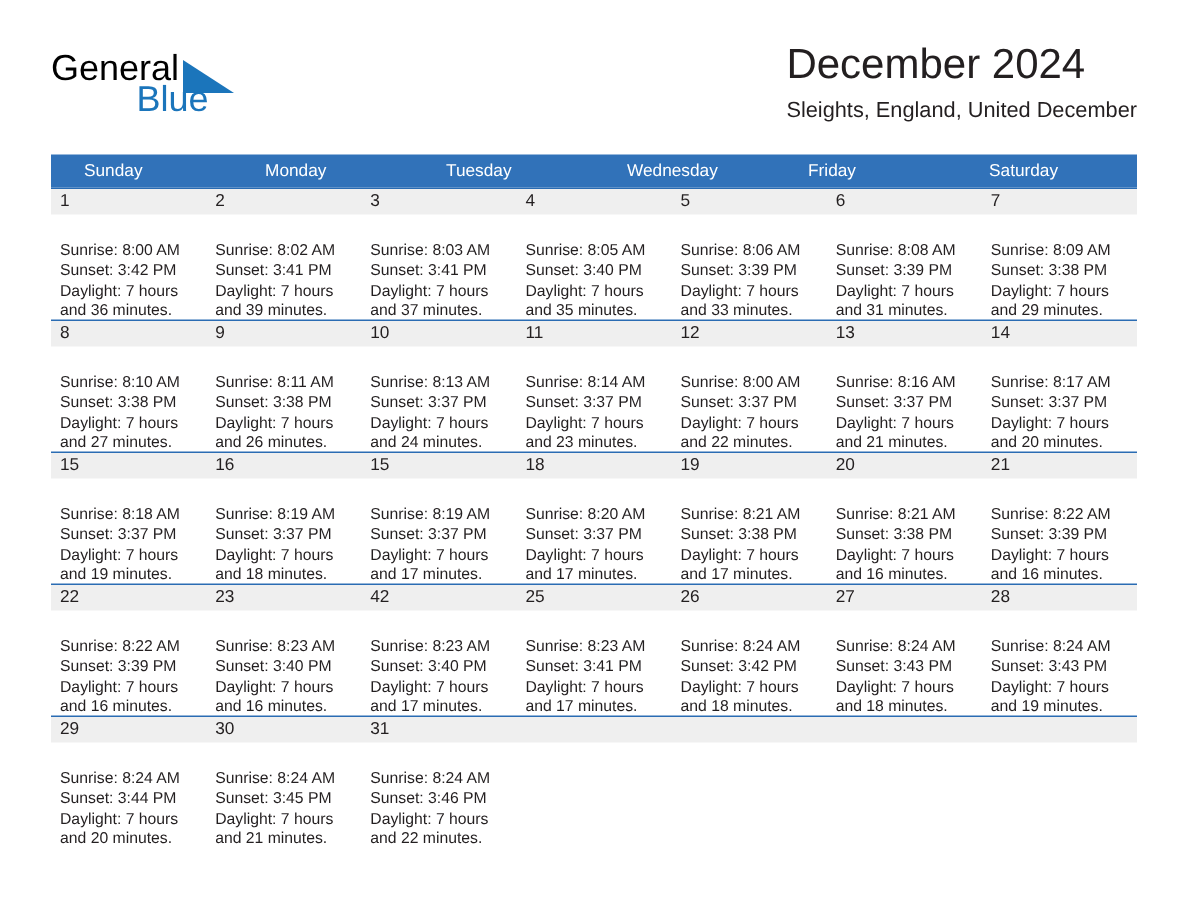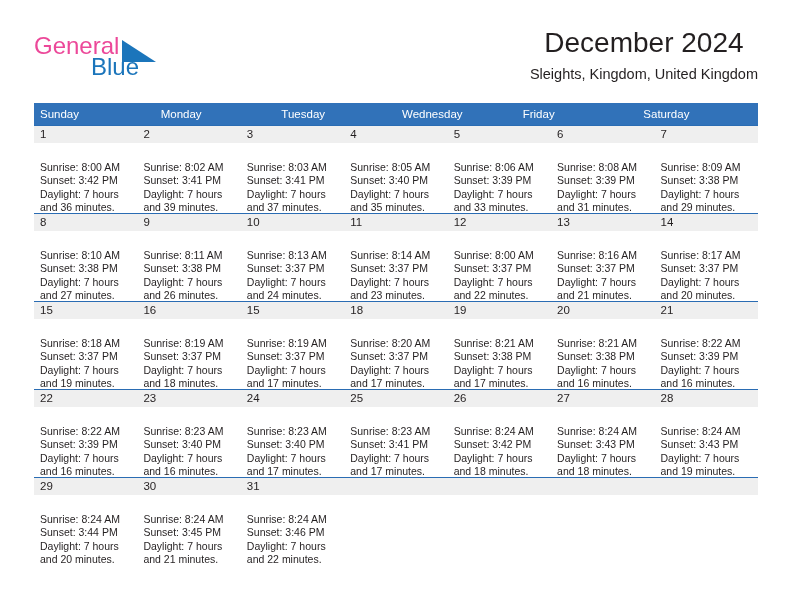--- a/index.html
+++ b/index.html
@@ -37,21 +37,21 @@
     top: 6px;
     width: 180px;
     height: 56px;
   }
   .logo-general {
     position: absolute;
     left: 0;
     top: 0;
     font-size: 24px;
     letter-spacing: 0px;
-    color: #ec4899;
+    color: #000000;
     font-family: "Liberation Sans", sans-serif;
     line-height: 28px;
   }
   .logo-blue {
     position: absolute;
     left: 57px;
     top: 21px;
     font-size: 24px;
     color: #1b75bb;
     font-family: "Liberation Sans", sans-serif;
@@ -64,21 +64,21 @@
     width: 0;
     height: 0;
     border-left: 34px solid #1b75bb;
     border-top: 22px solid transparent;
   }
 
   .title-block {
     position: absolute;
     right: 0;
     top: 0;
-    text-align: center;
+    text-align: left;
   }
   .cal-title {
     font-size: 28px;
     color: #231f20;
     line-height: 34px;
     white-space: nowrap;
     font-weight: normal;
     margin: 0;
   }
   .cal-subtitle {
@@ -101,21 +101,21 @@
   .weekday-header {
     display: flex;
     background: #3172b9;
     height: 22px;
   }
   .weekday-cell {
     flex: 1 1 0;
     color: #ffffff;
     font-size: 11.5px;
     line-height: 22px;
-    padding-left: 6px;
+    padding-left: 22px;
     box-sizing: border-box;
     white-space: nowrap;
     overflow: hidden;
   }
 
   .week-row {
     position: relative;
     border-top: 1.5px solid #2a6cb3;
     height: 88px;
     box-sizing: border-box;
@@ -172,21 +172,21 @@
   <div class="header">
 
     <div class="logo">
       <span class="logo-general">General</span>
       <span class="logo-triangle"></span>
       <span class="logo-blue">Blue</span>
     </div>
 
     <div class="title-block">
       <h1 class="cal-title">December 2024</h1>
-      <h2 class="cal-subtitle">Sleights, Kingdom, United Kingdom</h2>
+      <h2 class="cal-subtitle">Sleights, England, United December</h2>
     </div>
 
   </div>
 
   <div class="calendar">
 
     <div class="weekday-header">
       <div class="weekday-cell">Sunday</div>
       <div class="weekday-cell">Monday</div>
       <div class="weekday-cell">Tuesday</div>
@@ -417,21 +417,21 @@
         <div class="day-cell">
           <div class="day-num">23</div>
           <div class="day-info">
             <div>Sunrise: 8:23 AM</div>
             <div>Sunset: 3:40 PM</div>
             <div>Daylight: 7 hours</div>
             <div>and 16 minutes.</div>
           </div>
         </div>
         <div class="day-cell">
-          <div class="day-num">24</div>
+          <div class="day-num">42</div>
           <div class="day-info">
             <div>Sunrise: 8:23 AM</div>
             <div>Sunset: 3:40 PM</div>
             <div>Daylight: 7 hours</div>
             <div>and 17 minutes.</div>
           </div>
         </div>
         <div class="day-cell">
           <div class="day-num">25</div>
           <div class="day-info">

